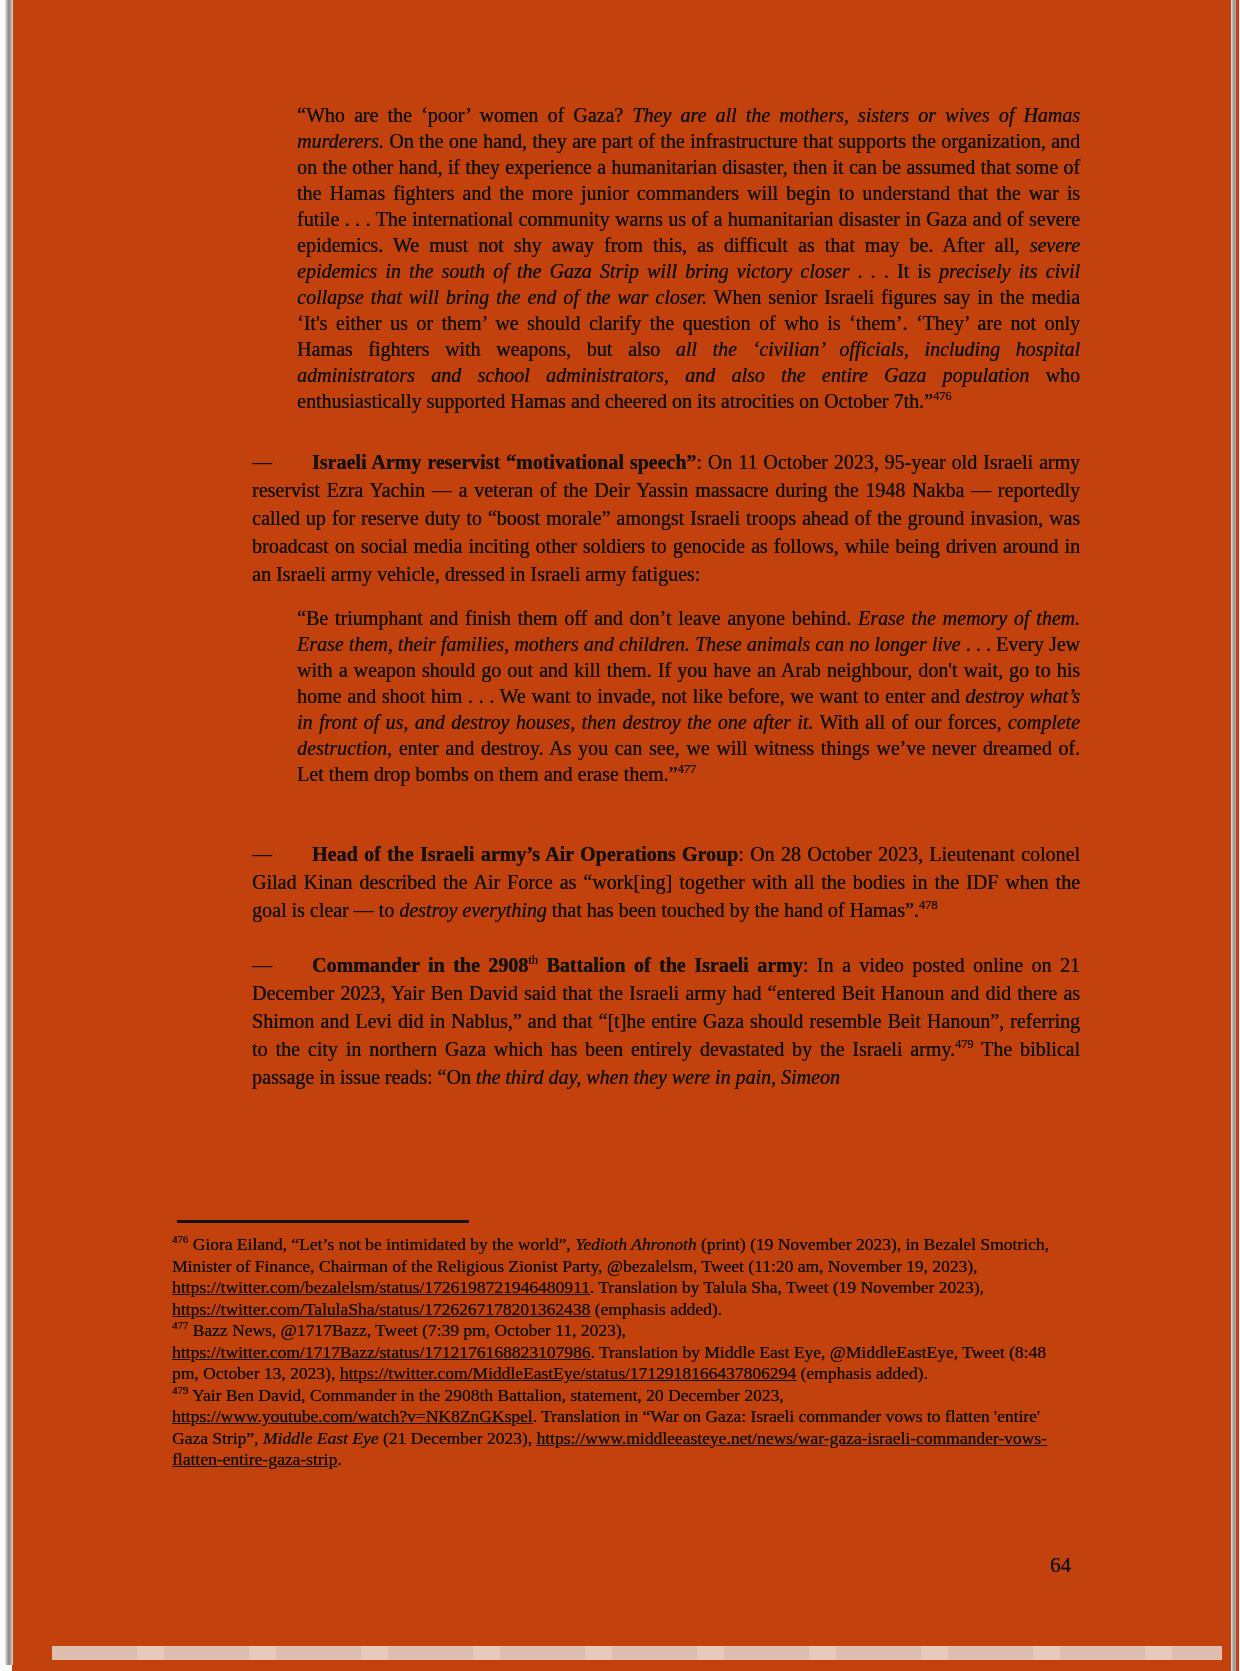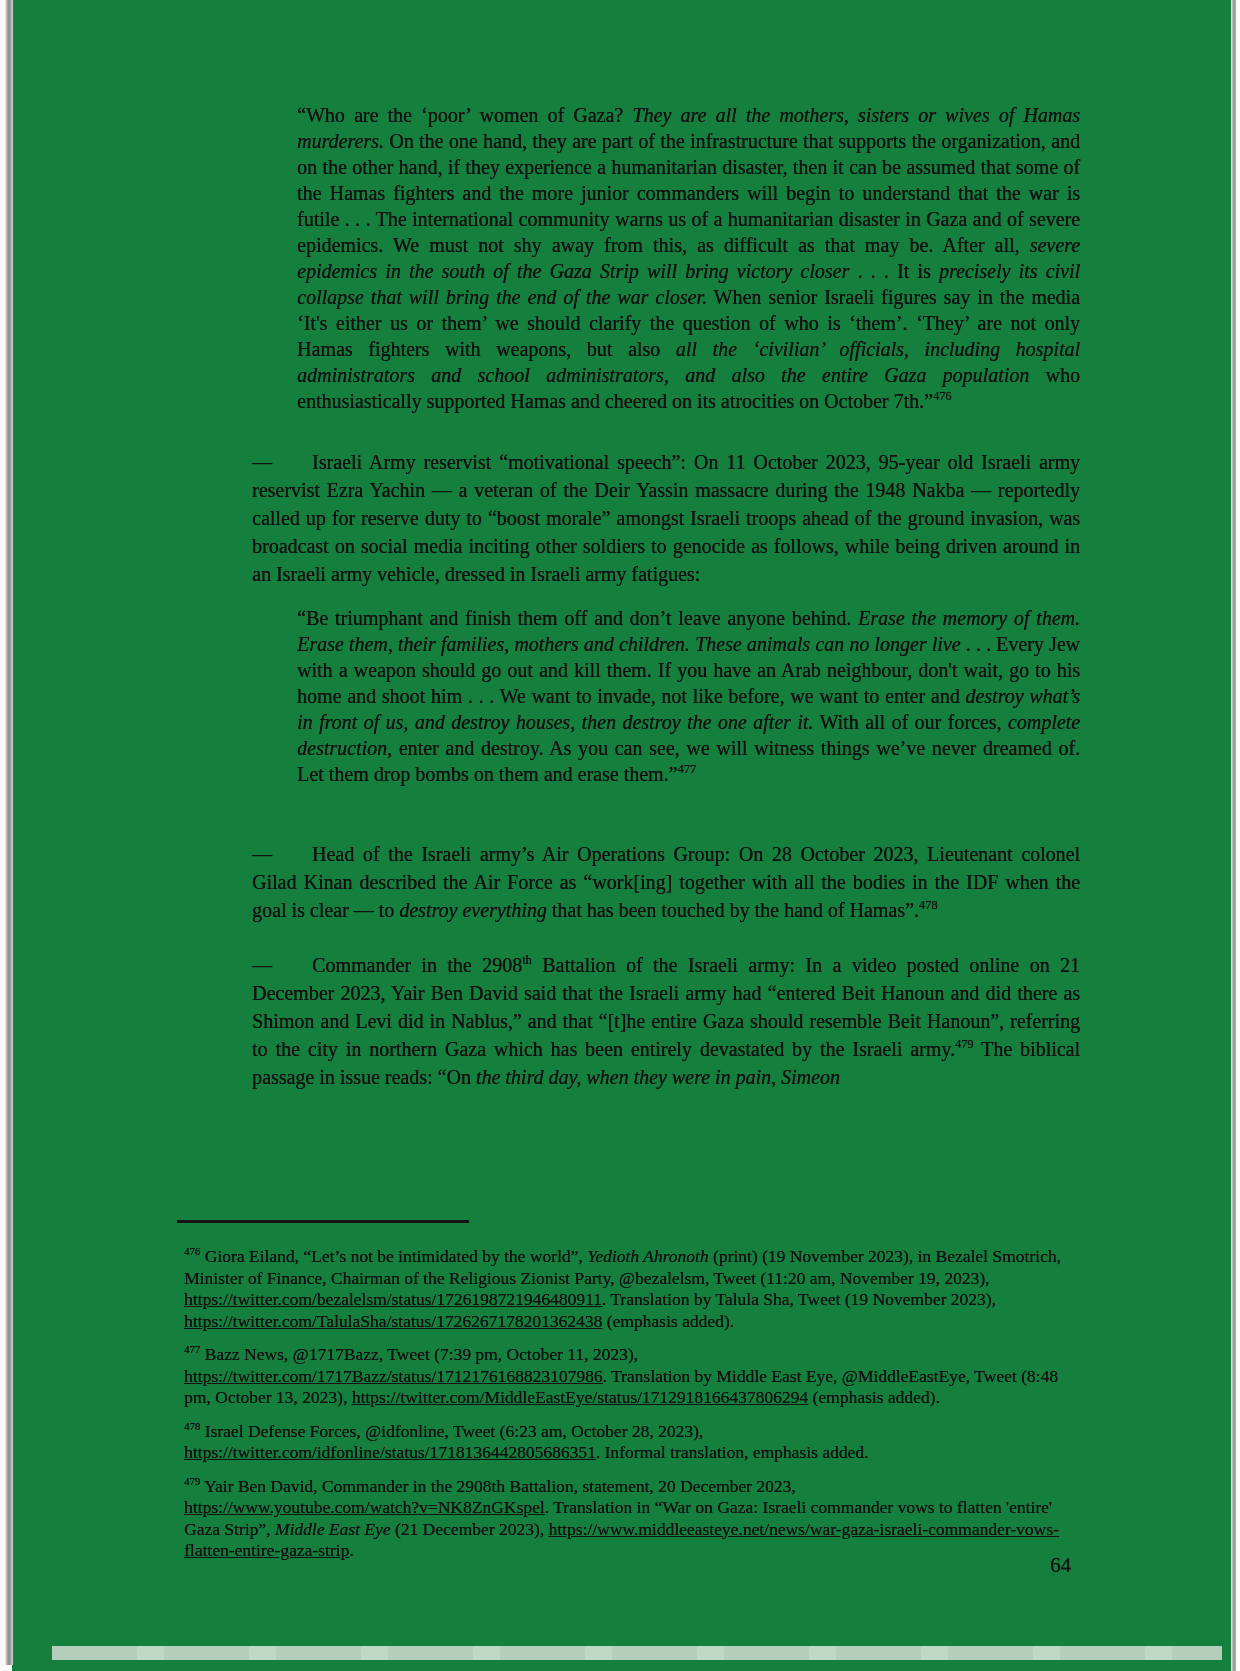--- a/index.html
+++ b/index.html
@@ -6,21 +6,22 @@
   body {
     width: 1240px; height: 1671px;
     background: #fbfbf9;
     font-family: "Liberation Serif", "DejaVu Serif", serif;
     color: #121212;
     overflow: hidden;
     position: relative;
   }
   .page {
     position: absolute; left: 12px; top: 0; width: 1220px; height: 1671px;
-    background: #15803d;
+    background: #c2410c;
+    padding-left: 7px;
   }
   .edge-left {
     position: absolute; left: 5px; top: 0; width: 8px; height: 1665px;
     background: linear-gradient(to right, #f0f0ee, #8d8d8d 40%, #9f9f9f 70%, #d9d9d7);
     z-index: 3;
   }
   .edge-right {
     position: absolute; left: 1231px; top: 0; width: 5px; height: 1671px;
     background: linear-gradient(to right, #e6e6e4, #919191 60%, #b5b5b3);
     z-index: 3;
@@ -46,29 +47,29 @@
   .p3 { top: 951px; }
   .fn-sep {
     position: absolute; left: 165px; top: 1220px; width: 292px; height: 0;
     border-top: 3px solid #141414;
   }
   .footnotes {
     position: absolute; left: 160px; top: 1234px; width: 905px;
     font-size: 17.5px; line-height: 21.5px; text-align: left;
     text-shadow: 0.2px 0 0 currentColor;
   }
-  .footnote { margin: 12px; }
+  .footnote { margin: 0; }
   .page-number {
     position: absolute; left: 1038px; top: 1553px; width: 60px;
     font-size: 21px; font-weight: normal;
     text-shadow: 0.3px 0 0 currentColor;
   }
   .seg-regular { }
   .seg-italic  { font-style: italic; }
-  .seg-bold    { font-weight: normal; }
+  .seg-bold    { font-weight: bold; }
   .seg-sup     { vertical-align: super; font-size: 0.62em; line-height: 0; }
   .seg-boldsup { vertical-align: super; font-size: 0.62em; line-height: 0; font-weight: normal; }
   .seg-link    { text-decoration: underline; }
   .seg-tab     { display: inline-block; width: 40px; }
 </style>
 </head>
 <body>
 
 <div class="page">
   <div class="tblock quote q1"><span class="seg-regular">“Who are the ‘poor’ women of Gaza? </span><span class="seg-italic">They are all the mothers, sisters or wives of Hamas murderers.</span><span class="seg-regular"> On the one hand, they are part of the infrastructure that supports the organization, and on the other hand, if they experience a humanitarian disaster, then it can be assumed that some of the Hamas fighters and the more junior commanders will begin to understand that the war is futile . . . The international community warns us of a humanitarian disaster in Gaza and of severe epidemics. We must not shy away from this, as difficult as that may be. After all, </span><span class="seg-italic">severe epidemics in the south of the Gaza Strip will bring victory closer</span><span class="seg-regular"> . . . It is </span><span class="seg-italic">precisely its civil collapse that will bring the end of the war closer.</span><span class="seg-regular"> When senior Israeli figures say in the media ‘It's either us or them’ we should clarify the question of who is ‘them’. ‘They’ are not only Hamas fighters with weapons, but also </span><span class="seg-italic">all the ‘civilian’ officials, including hospital administrators and school administrators, and also the entire Gaza population</span><span class="seg-regular"> who enthusiastically supported Hamas and cheered on its atrocities on October 7th.”</span><span class="seg-sup">476</span></div>
@@ -79,21 +80,20 @@
 
   <div class="tblock bullet p2"><span class="seg-regular">—</span><span class="seg-tab"></span><span class="seg-bold">Head of the Israeli army’s Air Operations Group</span><span class="seg-regular">: On 28 October 2023, Lieutenant colonel Gilad Kinan described the Air Force as “work[ing] together with all the bodies in the IDF when the goal is clear — to </span><span class="seg-italic">destroy everything</span><span class="seg-regular"> that has been touched by the hand of Hamas”.</span><span class="seg-sup">478</span></div>
 
   <div class="tblock bullet p3"><span class="seg-regular">—</span><span class="seg-tab"></span><span class="seg-bold">Commander in the 2908</span><span class="seg-boldsup">th</span><span class="seg-bold"> Battalion of the Israeli army</span><span class="seg-regular">: In a video posted online on 21 December 2023, Yair Ben David said that the Israeli army had “entered Beit Hanoun and did there as Shimon and Levi did in Nablus,” and that “[t]he entire Gaza should resemble Beit Hanoun”, referring to the city in northern Gaza which has been entirely devastated by the Israeli army.</span><span class="seg-sup">479</span><span class="seg-regular"> The biblical passage in issue reads: “On </span><span class="seg-italic">the third day, when they were in pain, Simeon</span></div>
 
   <div class="fn-sep"></div>
 
   <div class="footnotes">
     <p class="footnote"><span class="seg-sup">476</span><span class="seg-regular"> Giora Eiland, “Let’s not be intimidated by the world”, </span><span class="seg-italic">Yedioth Ahronoth</span><span class="seg-regular"> (print) (19 November 2023), in Bezalel Smotrich, Minister of Finance, Chairman of the Religious Zionist Party, @bezalelsm, Tweet (11:20 am, November 19, 2023), </span><span class="seg-link">https://twitter.com/bezalelsm/status/1726198721946480911</span><span class="seg-regular">. Translation by Talula Sha, Tweet (19 November 2023), </span><span class="seg-link">https://twitter.com/TalulaSha/status/1726267178201362438</span><span class="seg-regular"> (emphasis added).</span></p>
     <p class="footnote"><span class="seg-sup">477</span><span class="seg-regular"> Bazz News, @1717Bazz, Tweet (7:39 pm, October 11, 2023),</span><br><span class="seg-link">https://twitter.com/1717Bazz/status/1712176168823107986</span><span class="seg-regular">. Translation by Middle East Eye, @MiddleEastEye, Tweet (8:48 pm, October 13, 2023), </span><span class="seg-link">https://twitter.com/MiddleEastEye/status/1712918166437806294</span><span class="seg-regular"> (emphasis added).</span></p>
-    <p class="footnote"><span class="seg-sup">478</span><span class="seg-regular"> Israel Defense Forces, @idfonline, Tweet (6:23 am, October 28, 2023),</span><br><span class="seg-link">https://twitter.com/idfonline/status/1718136442805686351</span><span class="seg-regular">. Informal translation, emphasis added.</span></p>
     <p class="footnote"><span class="seg-sup">479</span><span class="seg-regular"> Yair Ben David, Commander in the 2908th Battalion, statement, 20 December 2023,</span><br><span class="seg-link">https://www.youtube.com/watch?v=NK8ZnGKspel</span><span class="seg-regular">. Translation in “War on Gaza: Israeli commander vows to flatten 'entire' Gaza Strip”, </span><span class="seg-italic">Middle East Eye</span><span class="seg-regular"> (21 December 2023), </span><span class="seg-link">https://www.middleeasteye.net/news/war-gaza-israeli-commander-vows-flatten-entire-gaza-strip</span><span class="seg-regular">.</span></p>
   </div>
 
   <div class="page-number">64</div>
 </div>
 
 <div class="edge-left"></div>
 <div class="edge-right"></div>
 <div class="scan-band"></div>
 

